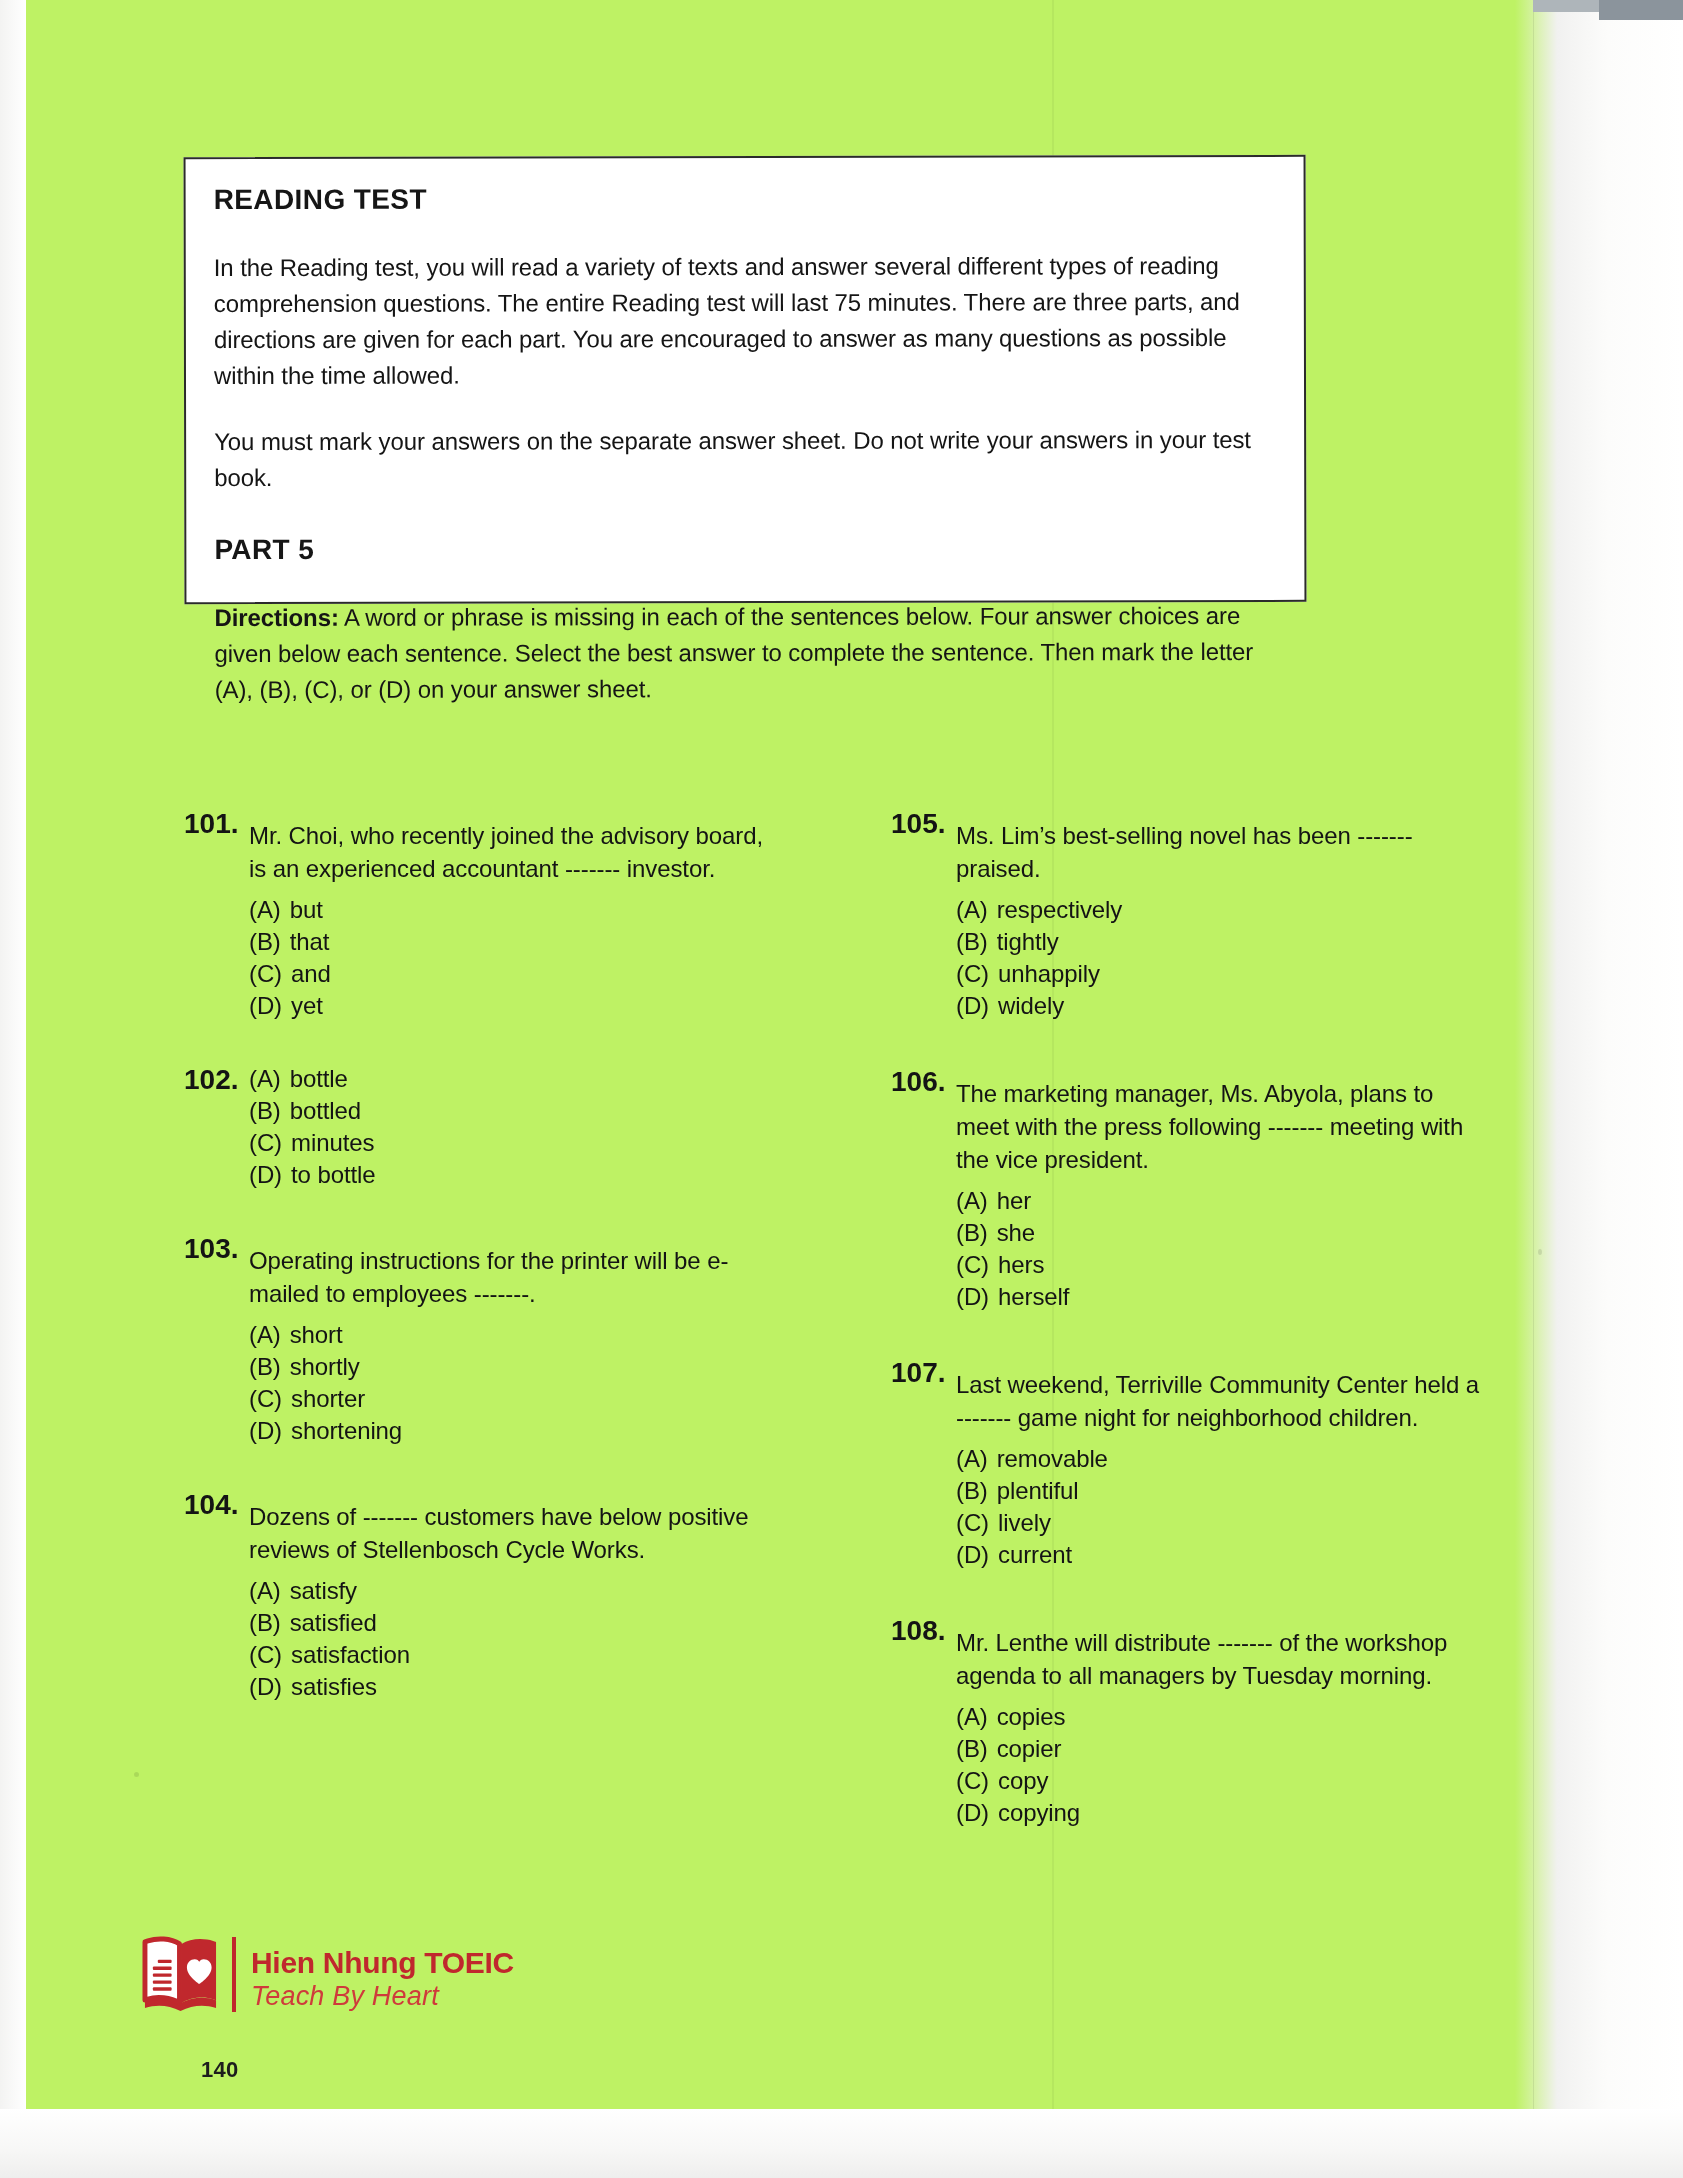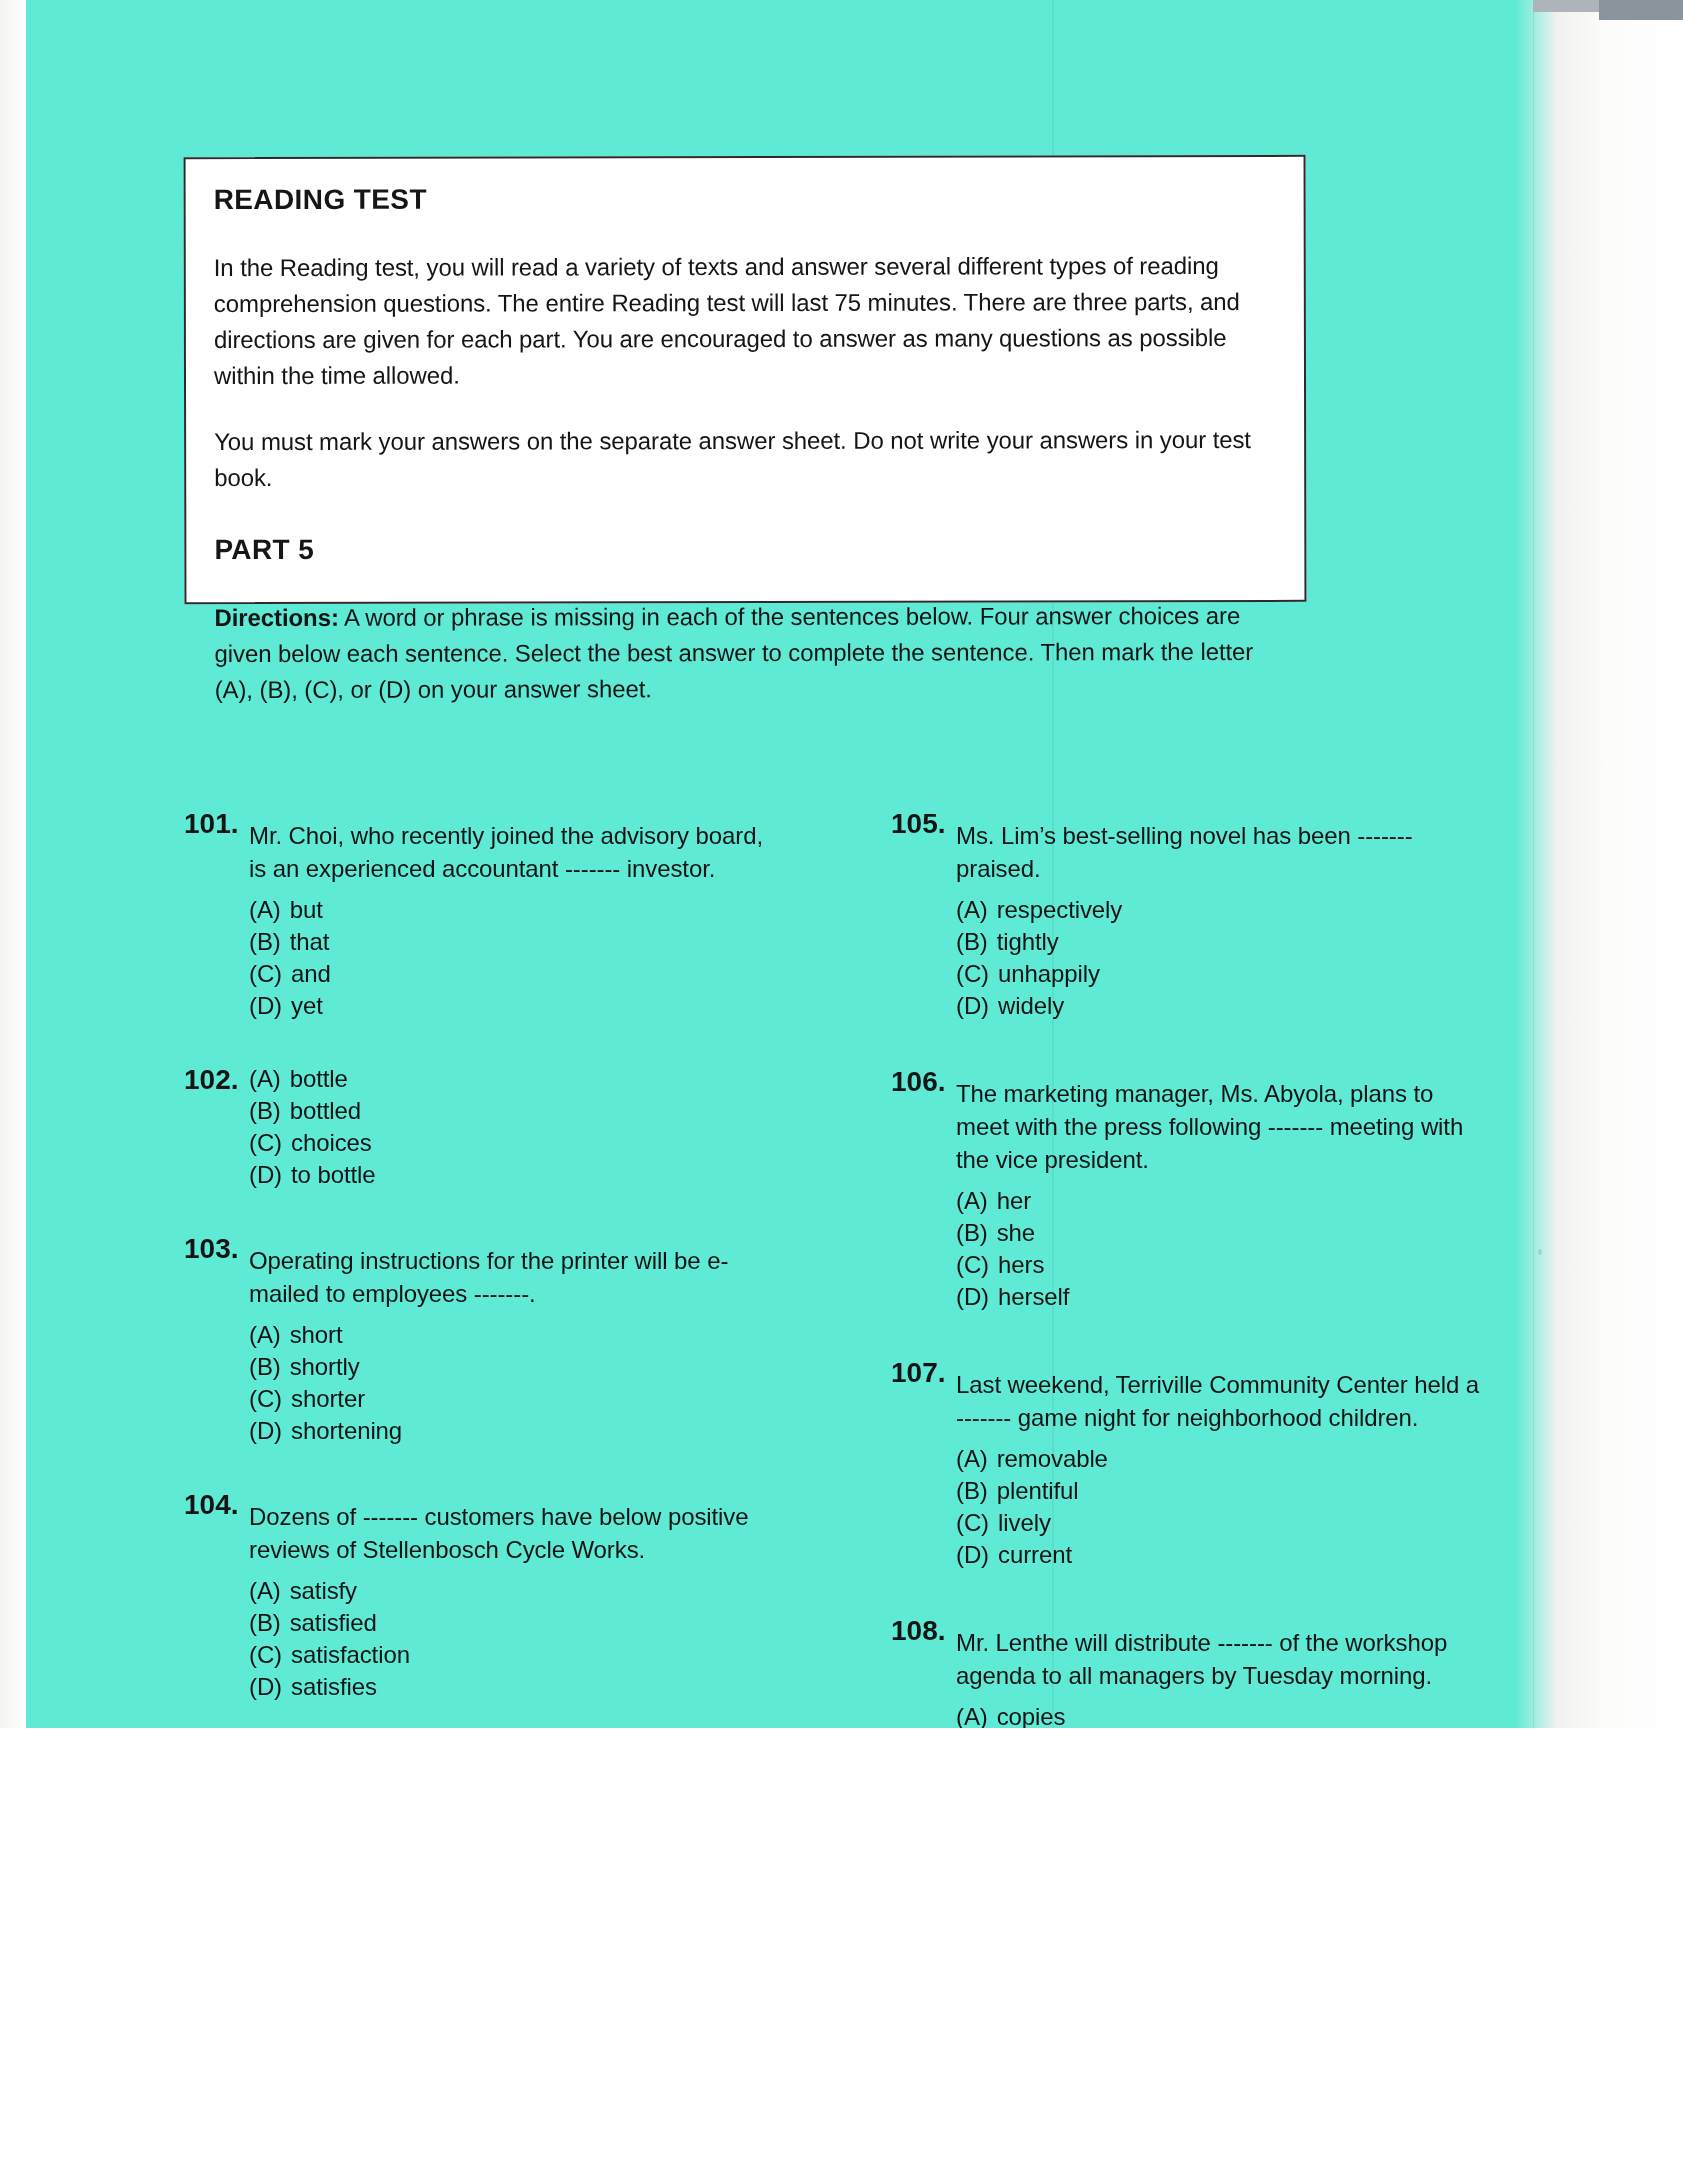--- a/index.html
+++ b/index.html
@@ -9,22 +9,22 @@
   }
 
   body {
     font-family: "Liberation Sans", sans-serif;
     color: #121212;
   }
 
   #page {
     position: relative;
     width: 1683px;
-    height: 1728px;
-    background: #5eead4;
+    height: 2178px;
+    background: #bef264;
     overflow: hidden;
   }
 
   
   .scan-top-gray {
     position: absolute;
     top: 0;
     left: 1599px;
     width: 84px;
     height: 20px;
@@ -309,21 +309,21 @@
               <li class="choice">
                 <span class="choice-letter">(A)</span>
                 <span>bottle</span>
               </li>
               <li class="choice">
                 <span class="choice-letter">(B)</span>
                 <span>bottled</span>
               </li>
               <li class="choice">
                 <span class="choice-letter">(C)</span>
-                <span>choices</span>
+                <span>minutes</span>
               </li>
               <li class="choice">
                 <span class="choice-letter">(D)</span>
                 <span>to bottle</span>
               </li>
             </ul>
           </div>
         </div>
         <div class="q">
           <div class="q-num">103.</div>

